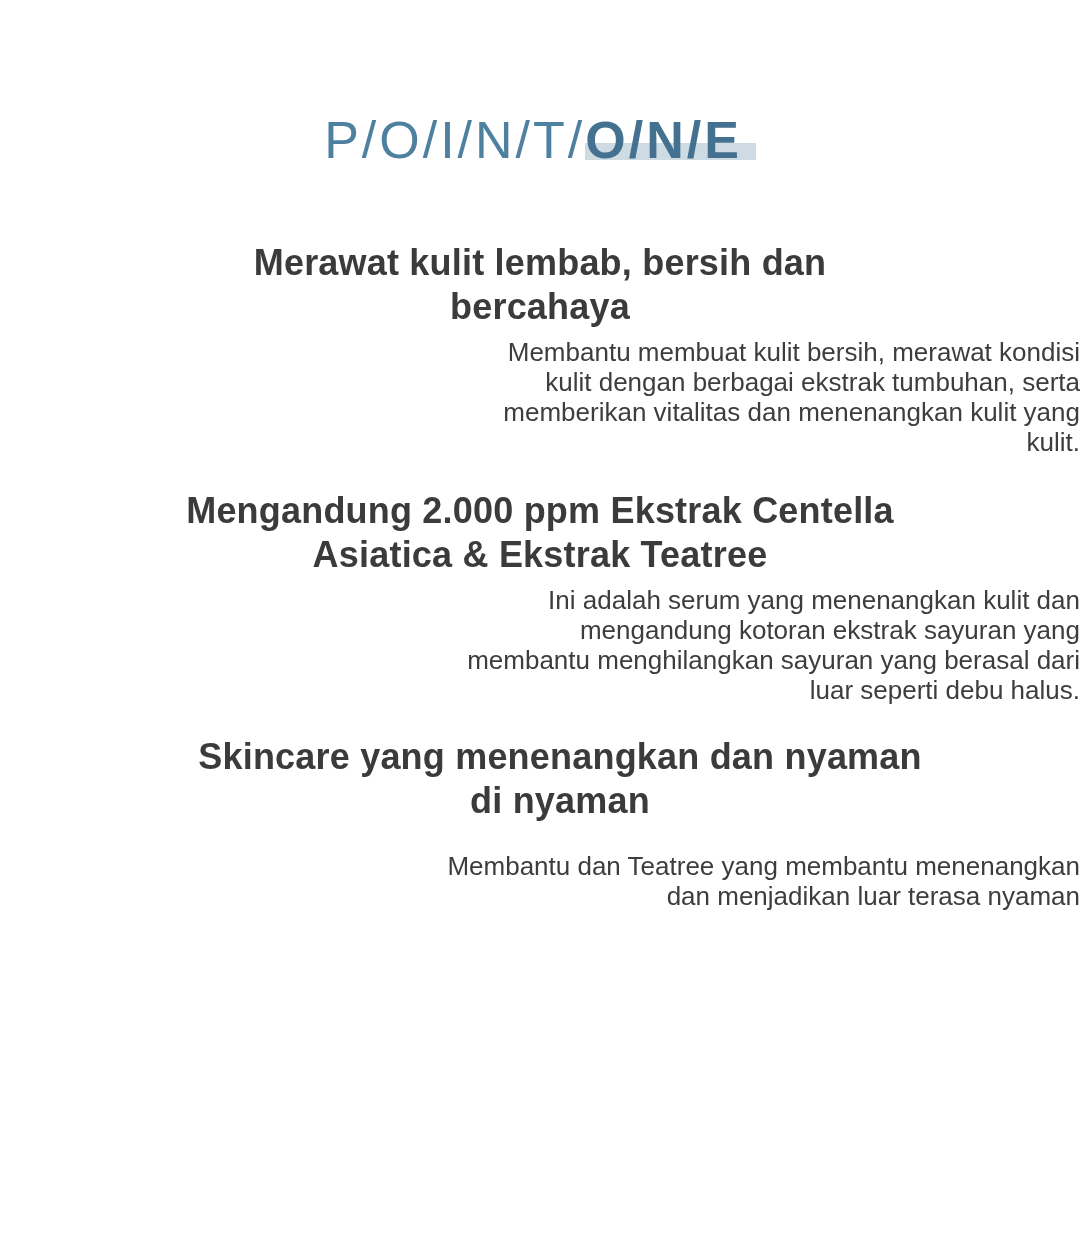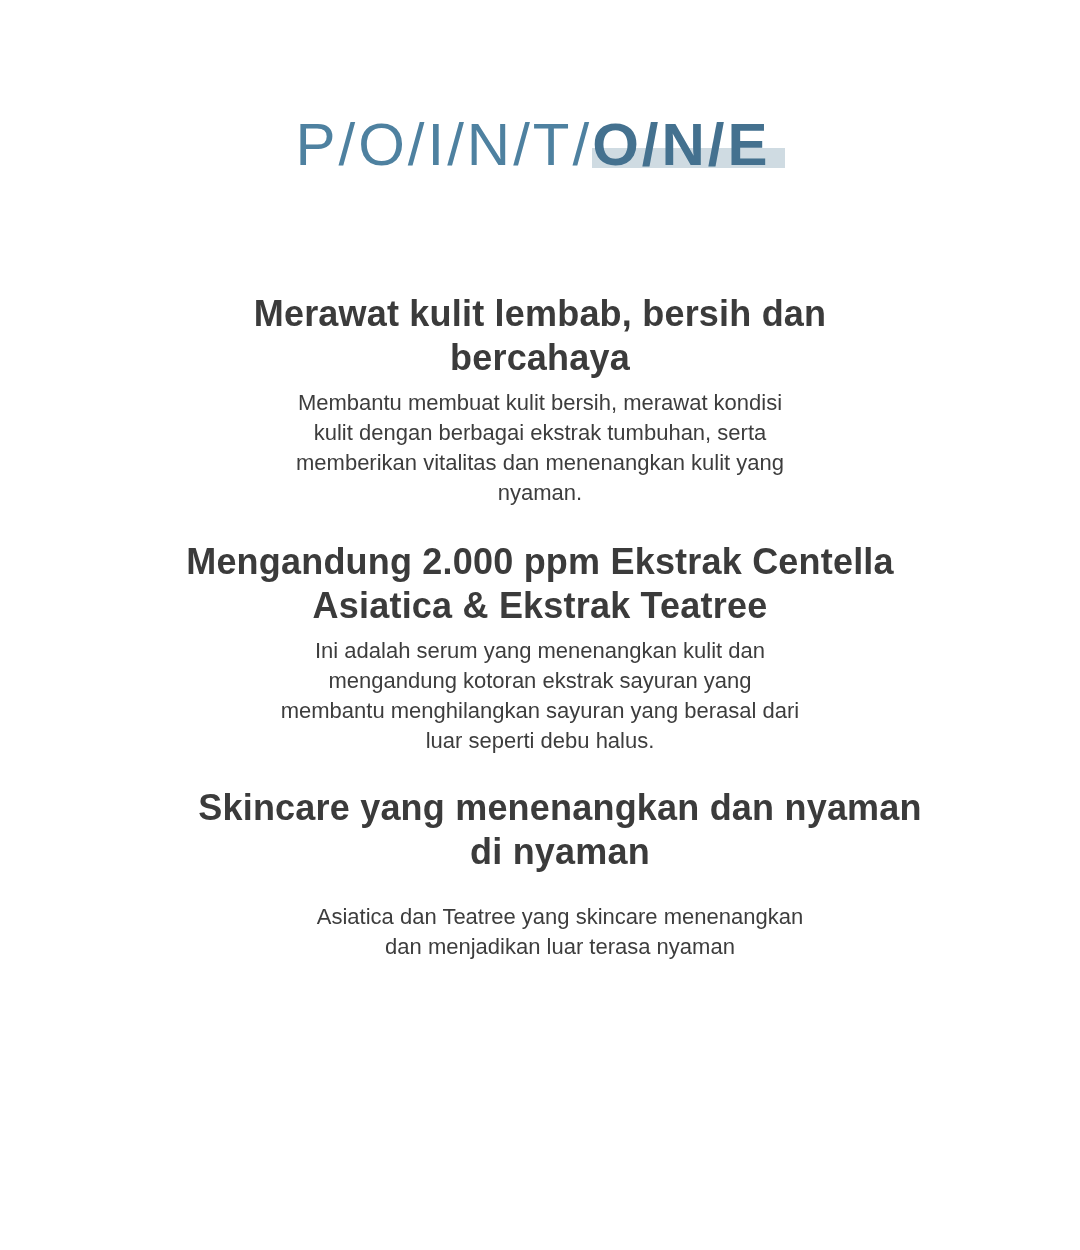--- a/index.html
+++ b/index.html
@@ -19,21 +19,21 @@
   .page {
     width: 1080px;
     height: 1250px;
     background: #ffffff;
   }
 
   
   .logo {
     padding-top: 112px;
     text-align: center;
-    font-size: 60px;
+    font-size: 52px;
     line-height: 1.1;
     letter-spacing: 3px;
     white-space: nowrap;
   }
   .logo-thin {
     color: #4e81a0;
     font-weight: 400;
   }
   .logo-bold {
     color: #44718f;
@@ -45,38 +45,39 @@
       #cfdbe2 55%,
       #cfdbe2 85%,
       transparent 85%
     );
   }
 
   
   .section {
     text-align: center;
   }
-  .section-1 { margin-top: 114px; }
+  .section-1 { margin-top: 72px; }
   .section-2 { margin-top: 32px; }
   .section-3 { margin-top: 30px; margin-left: 40px; }
 
   .heading {
     font-size: 36px;
     font-weight: 700;
     line-height: 44px;
     color: #3b3b3b;
     letter-spacing: 0.2px;
   }
 
   .body-text {
     margin-top: 8px;
-    font-size: 22px;
+    font-size: 26px;
     font-weight: 400;
     line-height: 30px;
     color: #3d3d3d;
+    text-align: right;
   }
   .section-3 .body-text { margin-top: 28px; }
 
   .hline, .bline { display: block; }
 </style>
 </head>
 <body>
 
 <div class="page">
 
@@ -86,21 +87,21 @@
 
   <div class="section section-1">
     <div class="heading">
       <span class="hline">Merawat kulit lembab, bersih dan</span>
       <span class="hline">bercahaya</span>
     </div>
     <div class="body-text">
       <span class="bline">Membantu membuat kulit bersih, merawat kondisi</span>
       <span class="bline">kulit dengan berbagai ekstrak tumbuhan, serta</span>
       <span class="bline">memberikan vitalitas dan menenangkan kulit yang</span>
-      <span class="bline">nyaman.</span>
+      <span class="bline">kulit.</span>
     </div>
   </div>
 
   <div class="section section-2">
     <div class="heading">
       <span class="hline">Mengandung 2.000 ppm Ekstrak Centella</span>
       <span class="hline">Asiatica &amp; Ekstrak Teatree</span>
     </div>
     <div class="body-text">
       <span class="bline">Ini adalah serum yang menenangkan kulit dan</span>
@@ -109,18 +110,18 @@
       <span class="bline">luar seperti debu halus.</span>
     </div>
   </div>
 
   <div class="section section-3">
     <div class="heading">
       <span class="hline">Skincare yang menenangkan dan nyaman</span>
       <span class="hline">di nyaman</span>
     </div>
     <div class="body-text">
-      <span class="bline">Asiatica dan Teatree yang skincare menenangkan</span>
+      <span class="bline">Membantu dan Teatree yang membantu menenangkan</span>
       <span class="bline">dan menjadikan luar terasa nyaman</span>
     </div>
   </div>
 
 </div>
 
 </body></html>

